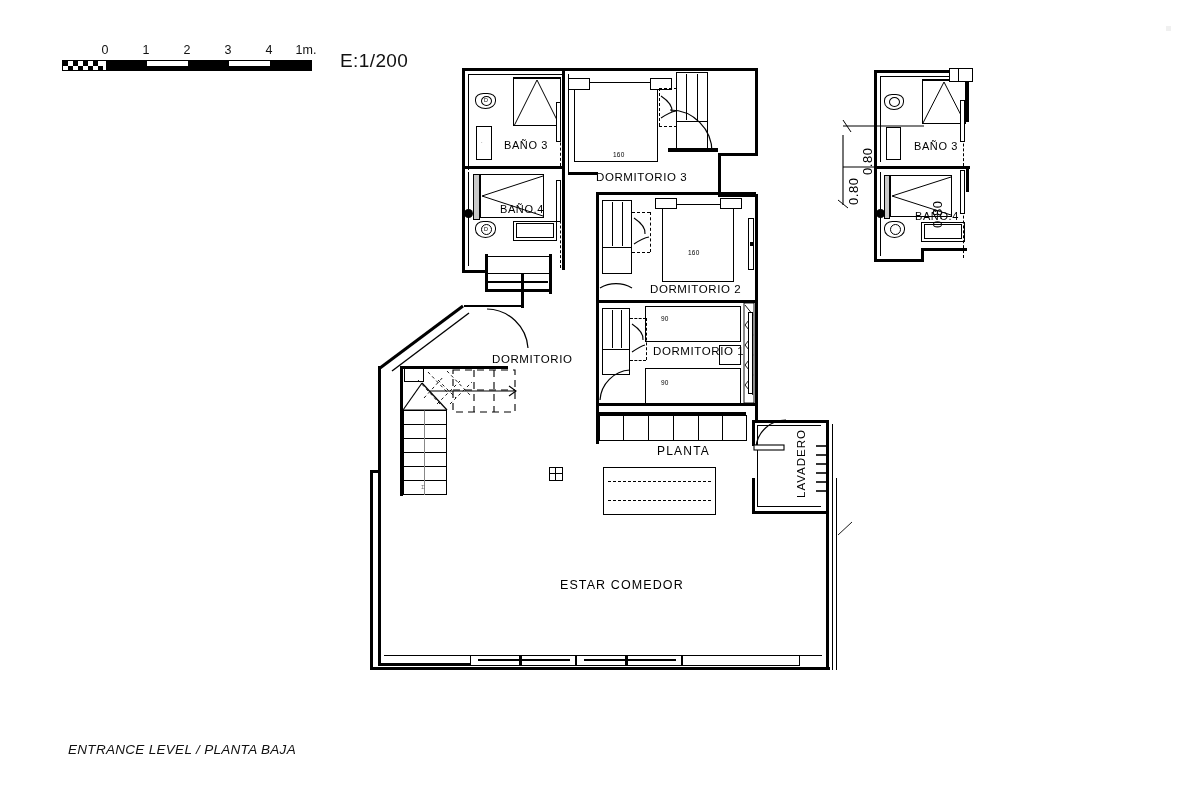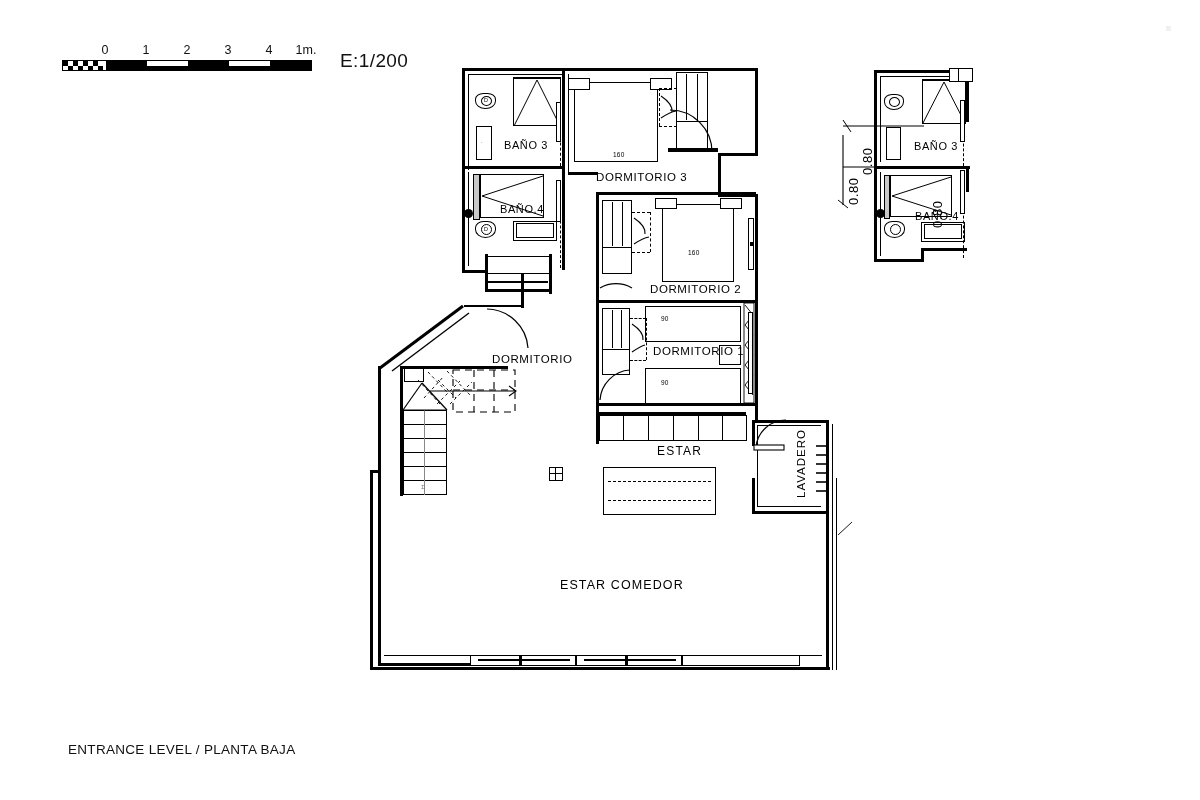--- a/index.html
+++ b/index.html
@@ -22,21 +22,21 @@
     transform:translateX(-50%);font-family:"Liberation Sans",sans-serif;
   }
   #scalebar .bar{position:absolute;left:0;top:16px;width:250px;height:11px;
     border:1.2px solid #000;box-sizing:border-box;background:#fff;}
   #scalebar .seg{position:absolute;top:0;height:100%;background:#000;}
   #scalebar .checker{position:absolute;left:0;top:0;width:40px;height:100%;}
   #scalebar .checker i{position:absolute;width:5px;height:50%;background:#000;}
   #scaletext{position:absolute;left:340px;top:50px;font-size:19px;letter-spacing:.4px;}
 
   
-  #caption{position:absolute;left:68px;top:742px;font-size:13.5px;letter-spacing:.3px;}
+  #caption{position:absolute;left:68px;top:742px;font-size:13.5px;letter-spacing:.3px;font-style:italic;}
 
   
   .w{position:absolute;background:#000;}              
   .tl{position:absolute;background:#000;}             
   .box{position:absolute;border:1.3px solid #000;box-sizing:border-box;background:#fff;}
   .boxt{position:absolute;border:1px solid #000;box-sizing:border-box;background:#fff;}
   .lbl{position:absolute;font-size:11.5px;letter-spacing:.6px;white-space:nowrap;color:#000;}
   .lbl-sm{position:absolute;font-size:6.5px;letter-spacing:.2px;white-space:nowrap;color:#000;}
   .vrot{transform-origin:0 0;transform:rotate(-90deg);}
   .dash{position:absolute;border-top:1.4px dashed #000;}
@@ -294,21 +294,21 @@
   <div class="tl" style="left:549px;top:473px;width:14px;height:1.2px;"></div>
 
   <div class="w" style="left:596px;top:412px;width:150px;height:3px;"></div>
   <div class="box" style="left:599px;top:415px;width:148px;height:26px;"></div>
   <div class="tl" style="left:623px;top:415px;width:1.2px;height:26px;"></div>
   <div class="tl" style="left:648px;top:415px;width:1.2px;height:26px;"></div>
   <div class="tl" style="left:673px;top:415px;width:1.2px;height:26px;"></div>
   <div class="tl" style="left:698px;top:415px;width:1.2px;height:26px;"></div>
   <div class="tl" style="left:722px;top:415px;width:1.2px;height:26px;"></div>
   <div class="w" style="left:596px;top:406px;width:3px;height:38px;"></div>
-  <div class="lbl" style="left:657px;top:444px;font-size:12px;letter-spacing:1.2px;">ESTAR</div>
+  <div class="lbl" style="left:657px;top:444px;font-size:12px;letter-spacing:1.2px;">PLANTA</div>
 
   <div class="boxt" style="left:603px;top:467px;width:113px;height:48px;"></div>
   <div class="dash" style="left:608px;top:481px;width:103px;"></div>
   <div class="dash" style="left:608px;top:500px;width:103px;"></div>
 
   <div class="w" style="left:752px;top:420px;width:76px;height:3px;"></div>
   <div class="w" style="left:752px;top:420px;width:3px;height:26px;"></div>
   <div class="w" style="left:752px;top:478px;width:3px;height:36px;"></div>
   <div class="w" style="left:752px;top:511px;width:76px;height:3px;"></div>
   <div class="tl" style="left:757px;top:425px;width:64px;height:1.2px;"></div>

